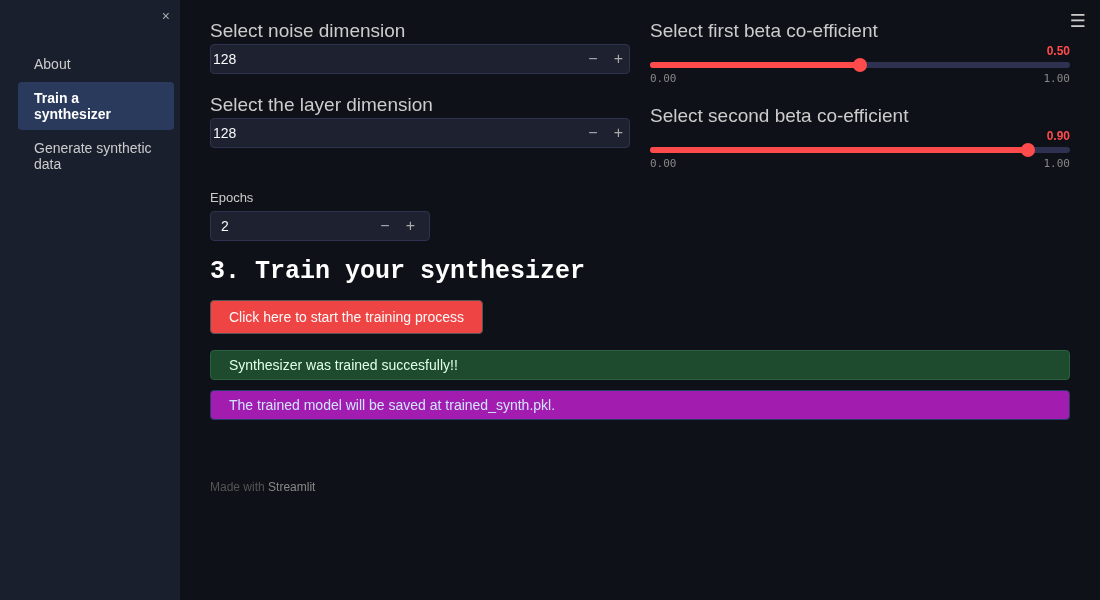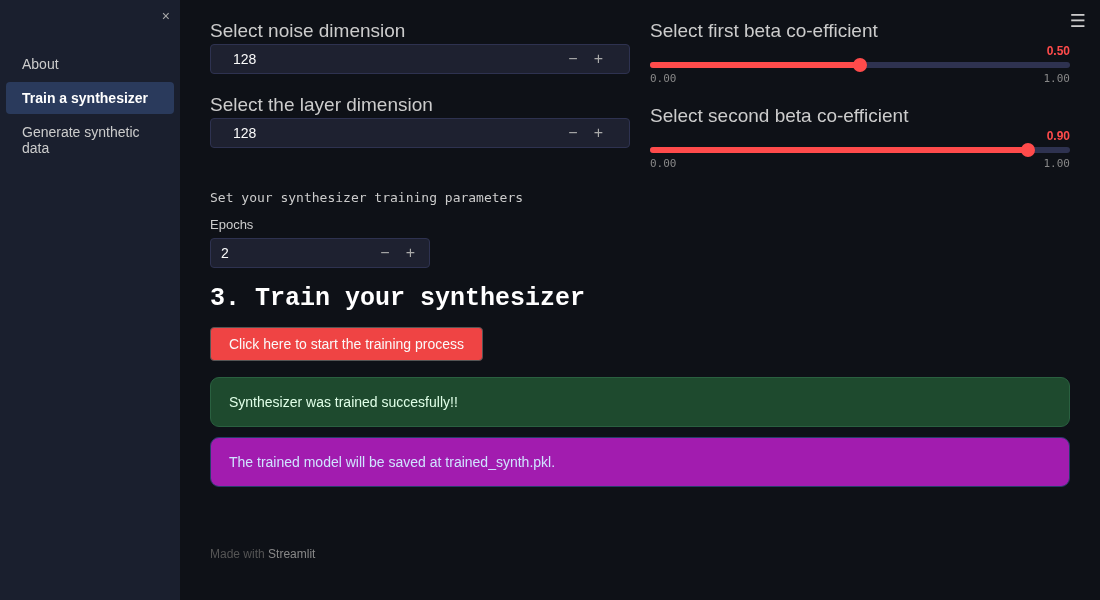--- a/index.html
+++ b/index.html
@@ -31,20 +31,21 @@
       right: 10px;
       cursor: pointer;
       color: #aaa;
       font-size: 14px;
     }
     .sidebar-nav {
       margin-top: 40px;
       display: flex;
       flex-direction: column;
       gap: 2px;
+      padding-left: 12px;
     }
     .sidebar-item {
       padding: 8px 16px;
       cursor: pointer;
       color: #ccc;
       font-size: 14px;
       border-radius: 4px;
       margin: 0 6px;
     }
     .sidebar-item.active {
@@ -91,21 +92,21 @@
       margin-bottom: 2px;
     }
 
     
     .stepper-row {
       display: flex;
       align-items: center;
       background: #1e2130;
       border: 1px solid #2e3250;
       border-radius: 4px;
-      padding: 6px 22px;
+      padding: 6px 2px;
       gap: 8px;
     }
     .stepper-value {
       flex: 1;
       color: #fafafa;
       font-size: 14px;
     }
     .stepper-btn {
       background: none;
       border: none;
@@ -202,22 +203,22 @@
       border: 1px solid #555;
       padding: 8px 18px;
       border-radius: 4px;
       cursor: pointer;
       font-size: 14px;
       margin-bottom: 16px;
     }
 
     
     .alert {
-      padding: 16px 18px;
-      border-radius: 9px;
+      padding: 6px 18px;
+      border-radius: 4px;
       margin-bottom: 10px;
       font-size: 14px;
     }
     .alert-success {
       background: #1e4a2e;
       border: 1px solid #2a6040;
       color: #e0ffe8;
     }
     .alert-info {
       background: #a21caf;
@@ -308,21 +309,20 @@
         <div class="slider-range-row">
           <span>0.00</span>
           <span>1.00</span>
         </div>
       </div>
     </div>
   </div>
 
   
   <div class="training-params-section">
-    <div class="training-params-heading">Set your synthesizer training parameters</div>
     <div class="epochs-label">Epochs</div>
     <div class="epochs-stepper">
       <span class="stepper-value">2</span>
       <button class="stepper-btn">−</button>
       <button class="stepper-btn">+</button>
     </div>
   </div>
 
   
   <div class="section-heading">3. Train your synthesizer</div>

